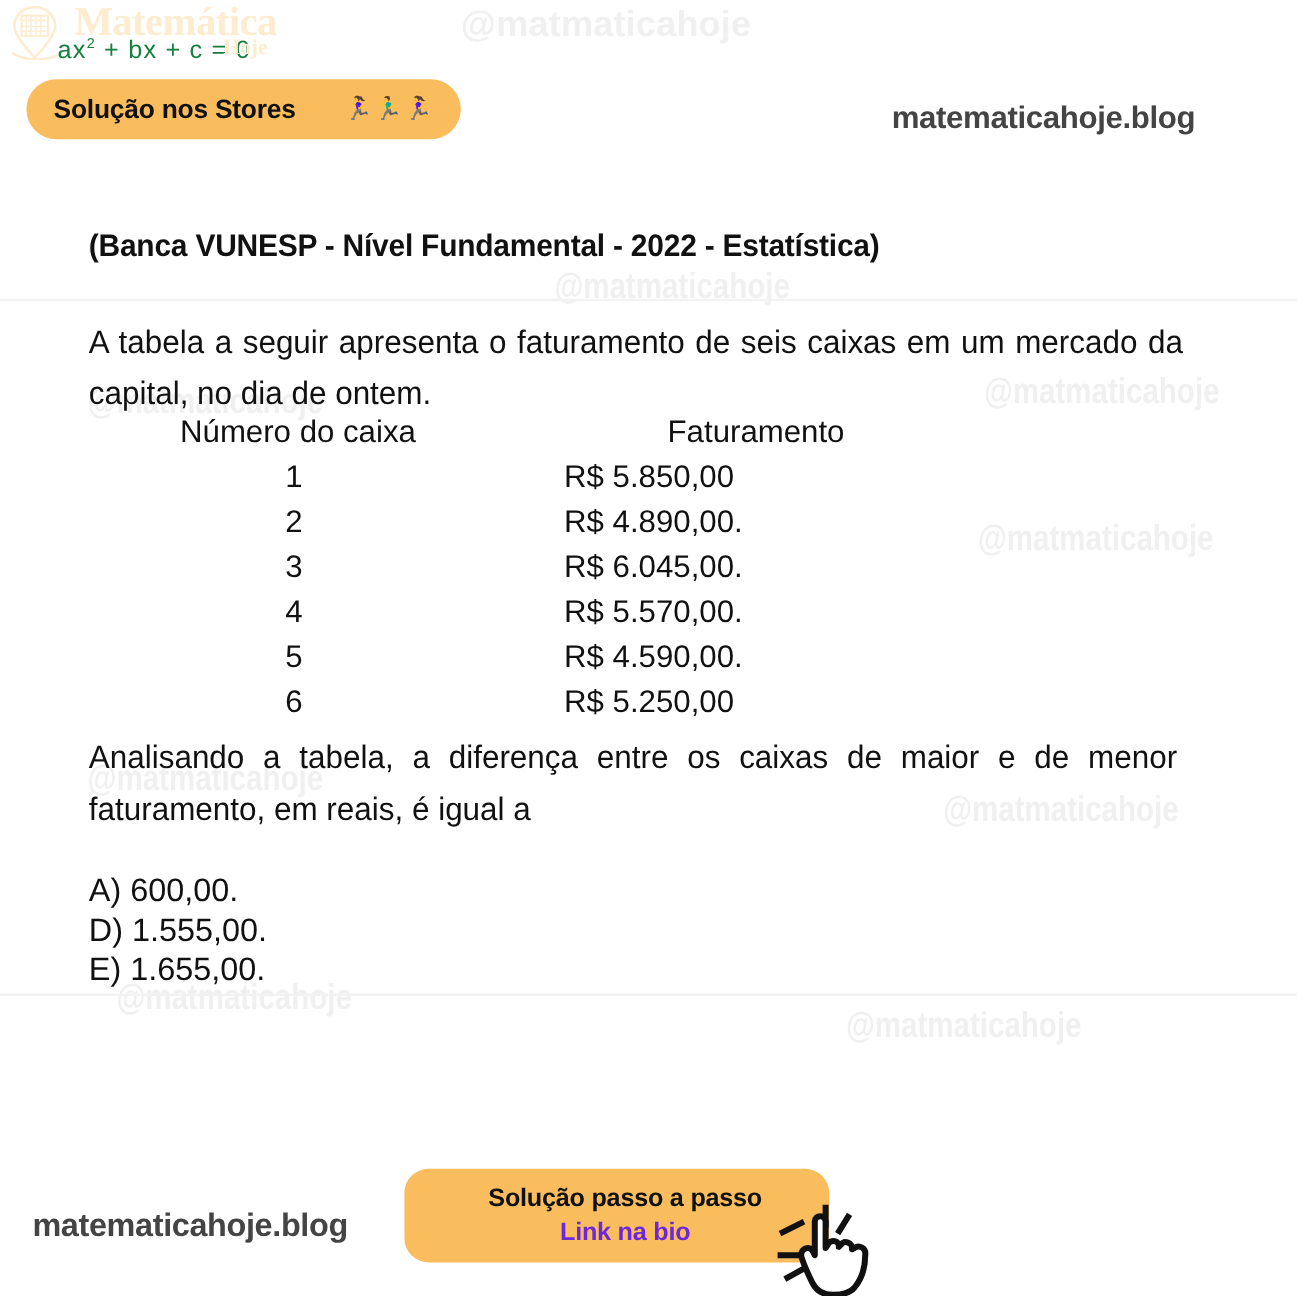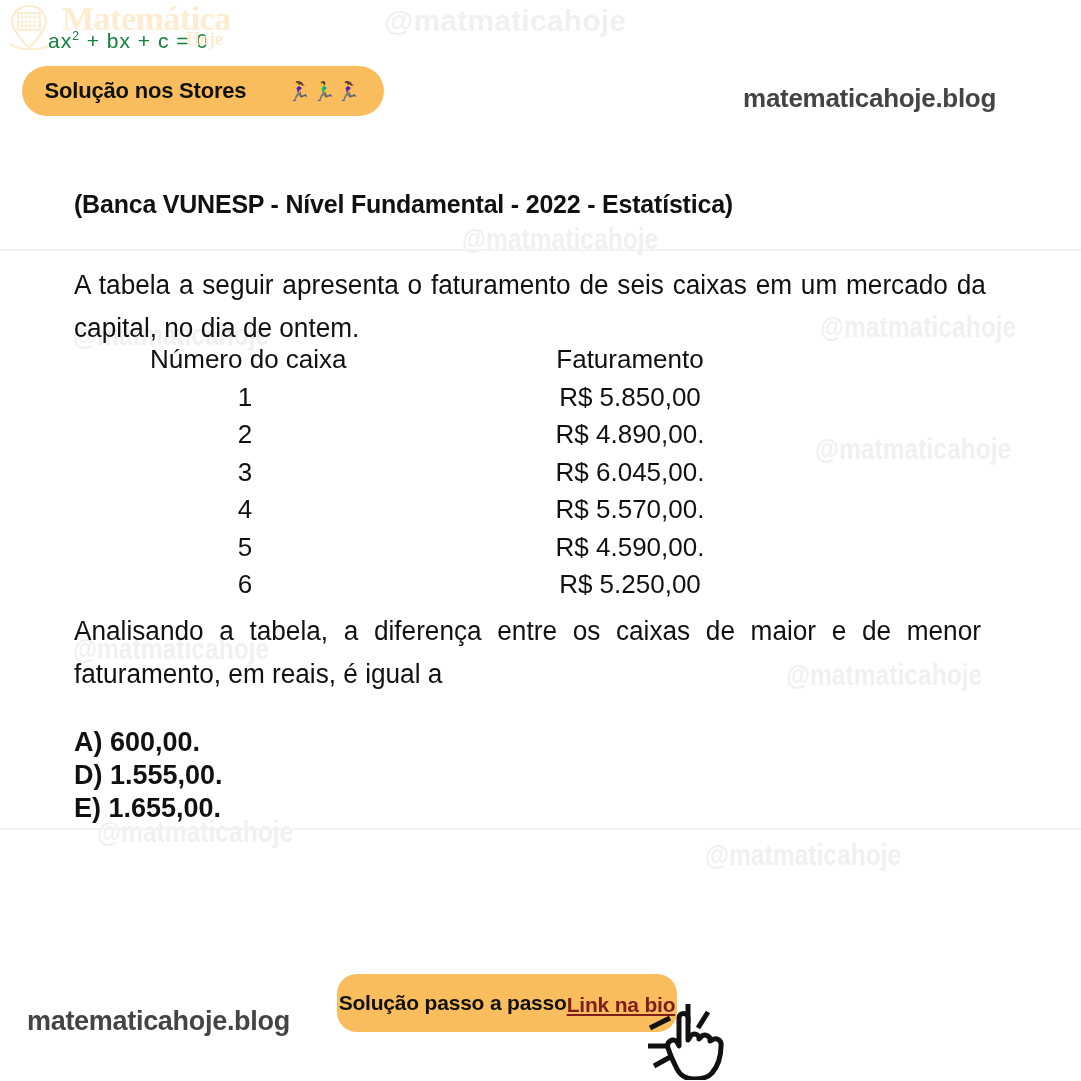--- a/index.html
+++ b/index.html
@@ -168,21 +168,21 @@
     font-size: 26px;
     color: #111111;
     font-weight: 400;
     padding: 0;
     line-height: 37.5px;
     white-space: nowrap;
   }
   .tbl th.c-left { text-align: left; width: 320px; }
   .tbl th.c-right { text-align: center; width: 320px; }
   .tbl td.c-left { text-align: center; padding-right: 130px; }
-  .tbl td.c-right { text-align: center; }
+  .tbl td.c-right { text-align: left; }
 
   .q-ask {
     position: absolute;
     left: 74px;
     top: 610px;
     width: 935px;
     font-size: 27px;
     line-height: 43px;
     color: #111111;
     text-align: justify;
@@ -193,21 +193,20 @@
 
   .opts {
     position: absolute;
     left: 74px;
     top: 726px;
     width: 720px;
   }
   .opt-row {
     display: flex;
     line-height: 33px;
-    font-weight: bold;
   }
   .opt {
     font-size: 27px;
     color: #111111;
     white-space: nowrap;
   }
   .opt.col1 { width: 483px; }
 
   
   .site-bottom {
@@ -217,41 +216,41 @@
     font-size: 27px;
     font-weight: 700;
     color: #444444;
     letter-spacing: -0.3px;
   }
   .pill-bottom {
     position: absolute;
     left: 337px;
     top: 974px;
     width: 340px;
-    height: 58px;
+    height: 78px;
     background: #f9bd5e;
     border-radius: 20px;
     display: flex;
-    flex-direction: row;
+    flex-direction: column;
     align-items: center;
     justify-content: center;
+    padding-left: 14px;
   }
   .pill-bottom-l1 {
     font-size: 21px;
     font-weight: 700;
     color: #111111;
     letter-spacing: -0.2px;
   }
   .pill-bottom-l2 {
     font-size: 21px;
     font-weight: 700;
-    color: #7f1d1d;
+    color: #6d28d9;
     letter-spacing: -0.2px;
     margin-top: 4px;
-    text-decoration: underline;
   }
   .click-hand {
     position: absolute;
     left: 646px;
     top: 990px;
     width: 96px;
     height: 90px;
   }
 </style>
 </head>

